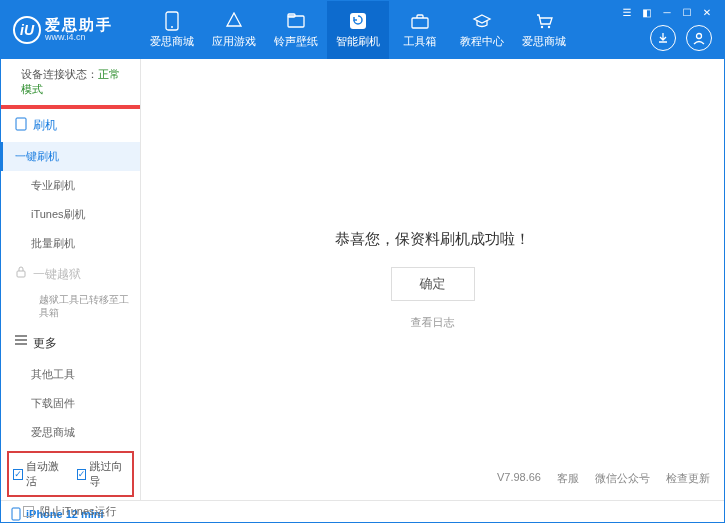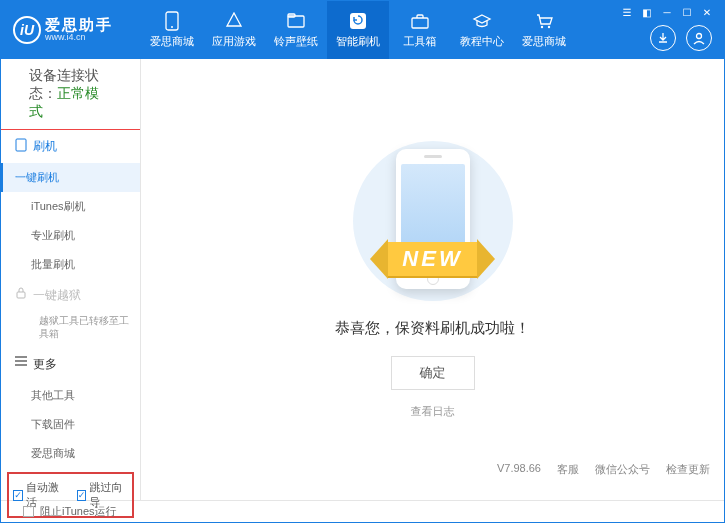--- a/index.html
+++ b/index.html
@@ -13,21 +13,21 @@
 .nav{display:flex;flex:1}
 .nav-item{width:62px;display:flex;flex-direction:column;align-items:center;justify-content:center;font-size:11px;cursor:pointer;gap:3px}
 .nav-item.active{background:#0d6bce}
 .nav-icon{width:20px;height:20px;display:flex;align-items:center;justify-content:center}
 .header-right{display:flex;align-items:flex-start;padding:4px 8px 0 0;gap:2px}
 .win-btn{width:18px;height:14px;display:flex;align-items:center;justify-content:center;font-size:10px;cursor:pointer;color:#fff}
 .header-circles{position:absolute;right:12px;top:24px;display:flex;gap:10px}
 .hc{width:26px;height:26px;border:1.5px solid #fff;border-radius:50%;display:flex;align-items:center;justify-content:center;cursor:pointer}
 .body{display:flex;height:calc(100% - 58px - 22px)}
 .sidebar{width:140px;border-right:1px solid #e5e5e5;display:flex;flex-direction:column;background:#fff;font-size:12px;color:#555}
-.conn-status{padding:8px 28px;border-bottom:1px solid #ef4444;font-size:14px}
+.conn-status{padding:8px 20px;border-bottom:4px solid #ef4444;font-size:11px}
 .conn-mode{color:#2a8c2a}
 .side-section{padding:8px 14px;display:flex;gap:6px;color:#333;cursor:pointer}
 .side-section.blue{color:#1a7de0}
 .side-item{padding:7px 10px 7px 30px;cursor:pointer;color:#666;font-size:11px}
 .side-item.active{background:#eaf3fd;color:#1a7de0;border-left:2px solid #1a7de0;padding-left:12px}
 .side-note{font-size:10px;color:#999;padding:2px 10px 8px 38px;line-height:1.3}
 .side-spacer{flex:1}
 .checkbox-row{border:2px solid #d94040;margin:4px 6px;padding:6px 4px;display:flex;gap:12px;font-size:11px;color:#555}
 .cb{display:flex;align-items:center;gap:3px}
 .cb-box{width:11px;height:11px;border:1px solid #1a7de0;display:flex;align-items:center;justify-content:center;color:#1a7de0;font-size:9px}
@@ -42,21 +42,21 @@
 .phone-screen{position:absolute;top:15px;left:5px;right:5px;bottom:15px;background:linear-gradient(180deg,#d4e8fb,#a8d0f5);border-radius:2px}
 .phone::after{content:"";position:absolute;bottom:4px;left:50%;transform:translateX(-50%);width:10px;height:10px;border:1px solid #ddd;border-radius:50%}
 .ribbon{position:absolute;bottom:22px;left:-10px;right:-10px;height:40px;display:flex;align-items:center;justify-content:center}
 .ribbon-mid{background:#ffc940;color:#fff;font-weight:900;font-size:22px;letter-spacing:3px;padding:4px 14px;font-style:italic;box-shadow:0 2px 0 #e0a820;position:relative;z-index:2}
 .ribbon-side{width:0;height:0;border-top:20px solid transparent;border-bottom:20px solid transparent}
 .rib-l{border-right:18px solid #e8b530}
 .rib-r{border-left:18px solid #e8b530}
 .success-text{font-size:15px;color:#333;margin-bottom:18px}
 .ok-btn{border:1px solid #ddd;background:#fff;padding:7px 28px;font-size:13px;color:#555;cursor:pointer;margin-bottom:14px}
 .log-link{font-size:11px;color:#999;cursor:pointer}
-.rt-info{position:absolute;right:14px;bottom:23px;font-size:11px;color:#888;display:flex;gap:16px}
+.rt-info{position:absolute;right:14px;bottom:14px;font-size:11px;color:#888;display:flex;gap:16px}
 .footer{height:22px;border-top:1px solid #e5e5e5;display:flex;align-items:center;padding:0 22px;font-size:11px;color:#666;gap:6px}
 .f-cb{width:11px;height:11px;border:1px solid #aaa}
 svg{display:block}
 </style>
 </head>
 <body>
 
 <div class="header">
   <div class="logo-area">
     <div class="logo-circle">iU</div>
@@ -158,22 +158,22 @@
     <div class="conn-status">
       <span>设备连接状态：</span><span class="conn-mode">正常模式</span>
     </div>
     <div class="side-section blue">
       <svg width="12" height="14">
           <rect x="1" y="1" width="10" height="12" rx="1" fill="none" stroke="#1a7de0" stroke-width="1"></rect>
         </svg>
       <span>刷机</span>
     </div>
     <div class="side-item active">一键刷机</div>
+    <div class="side-item">专业刷机</div>
     <div class="side-item">iTunes刷机</div>
-    <div class="side-item">专业刷机</div>
     <div class="side-item">批量刷机</div>
     <div class="side-section" style="color:#bbb">
       <svg width="12" height="12">
           <rect x="2" y="5" width="8" height="6" rx="1" fill="none" stroke="#bbb"></rect>
           <path d="M4 5 V3 a2 2 0 0 1 4 0 V5" fill="none" stroke="#bbb"></path>
         </svg>
       <span>一键越狱</span>
     </div>
     <div class="side-note">越狱工具已转移至工具箱</div>
     <div class="side-section">
@@ -202,31 +202,20 @@
             <rect x="1" y="1" width="8" height="12" rx="1" fill="none" stroke="#1a7de0"></rect>
           </svg>
           <span>iPhone 12 mini</span>
         </div>
       <span class="device-badge">64GB</span>
       
     </div>
   </div>
 
   <div class="main">
-    <div class="illus">
-      <div class="circle-bg"></div>
-      <div class="phone">
-          <div class="phone-screen"></div>
-        </div>
-      <div class="ribbon">
-        <div class="ribbon-side rib-l"></div>
-        <div class="ribbon-mid">NEW</div>
-        <div class="ribbon-side rib-r"></div>
-      </div>
-    </div>
     <div class="success-text">恭喜您，保资料刷机成功啦！</div>
     <button class="ok-btn">确定</button>
     <a class="log-link">查看日志</a>
     <div class="rt-info">
       <span>V7.98.66</span>
       <span>客服</span>
       <span>微信公众号</span>
       <span>检查更新</span>
     </div>
   </div>

